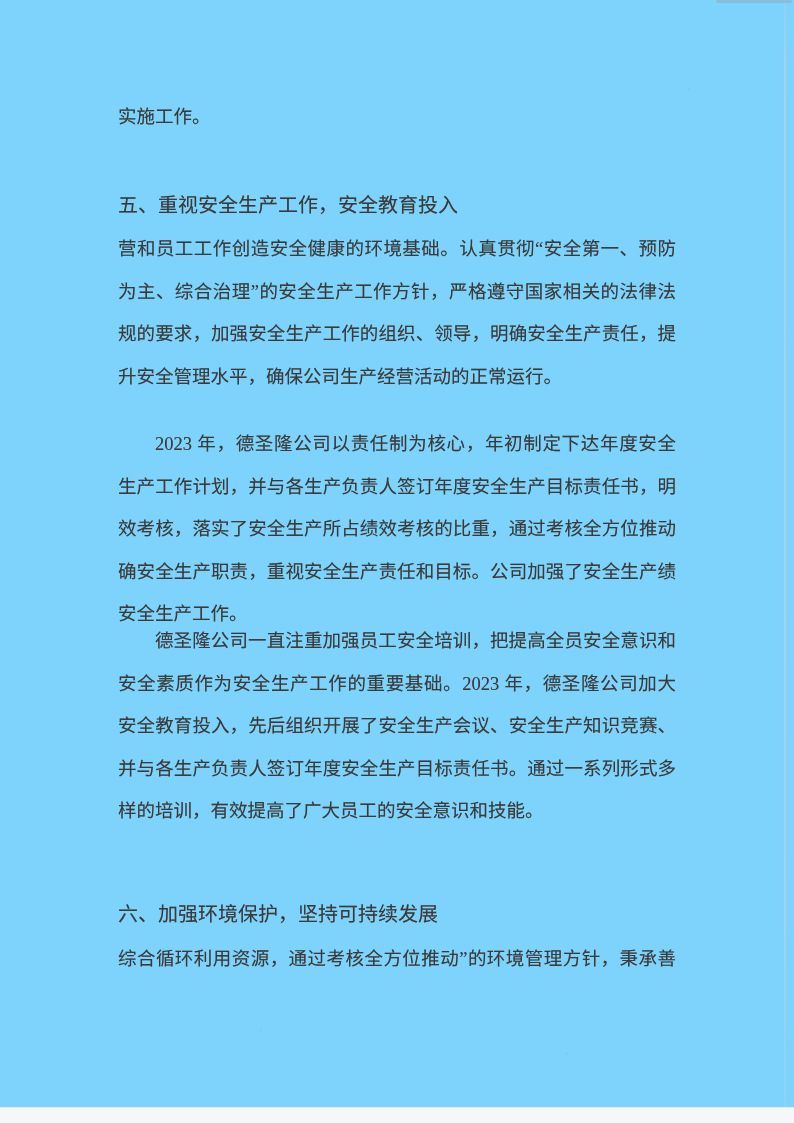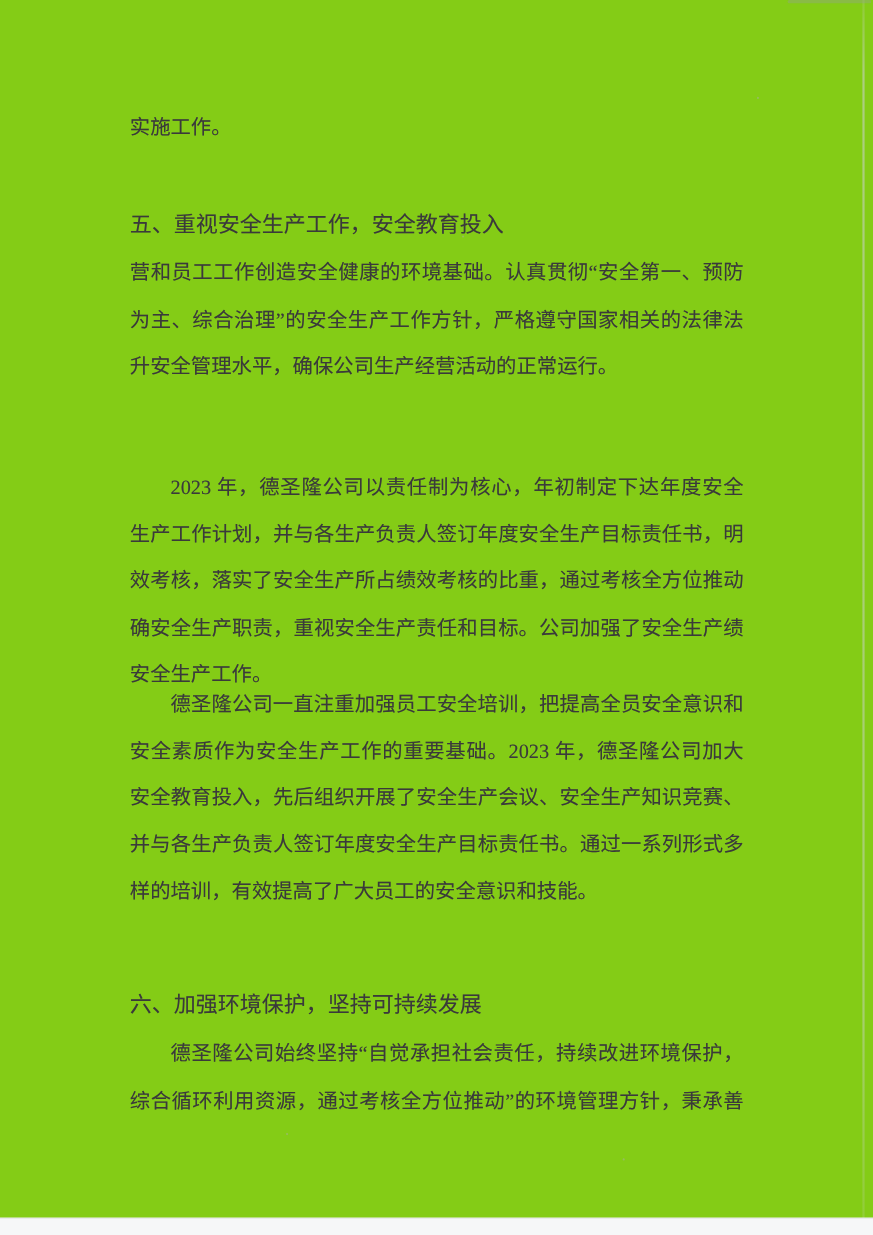--- a/index.html
+++ b/index.html
@@ -1,20 +1,20 @@
 <!DOCTYPE html>
 <html lang="zh-CN"><head>
 <meta charset="utf-8">
 <style>
   html, body { margin: 0; padding: 0; background: #ffffff; }
   .page {
     position: relative;
     width: 794px;
     height: 1123px;
-    background: #84cc16;
+    background: #7dd3fc;
     overflow: hidden;
     font-family: "Liberation Serif", "DejaVu Serif", serif;
     color: #3a3a3a;
     text-shadow: 0 0 0.6px rgba(80,80,80,0.45);
   }
   .text-area { position: absolute; left: 118px; top: 0; width: 558px; }
   .block { position: absolute; left: 0; width: 558px; }
   .line {
     font-size: 18.5px;
     line-height: 42.5px;
@@ -64,20 +64,21 @@
 
     <div class="block" style="top:96px">
       <div class="line last">实施工作。</div>
     </div>
 
     <h2 class="block heading" style="top:184px">五、重视安全生产工作，安全教育投入</h2>
 
     <div class="block" style="top:228px">
       <div class="line">营和员工工作创造安全健康的环境基础。认真贯彻“安全第一、预防</div>
       <div class="line">为主、综合治理”的安全生产工作方针，严格遵守国家相关的法律法</div>
+      <div class="line">规的要求，加强安全生产工作的组织、领导，明确安全生产责任，提</div>
       <div class="line last">升安全管理水平，确保公司生产经营活动的正常运行。</div>
     </div>
 
     <div class="block" style="top:423px">
       <div class="line indent">2023 年，德圣隆公司以责任制为核心，年初制定下达年度安全</div>
       <div class="line">生产工作计划，并与各生产负责人签订年度安全生产目标责任书，明</div>
       <div class="line">效考核，落实了安全生产所占绩效考核的比重，通过考核全方位推动</div>
       <div class="line">确安全生产职责，重视安全生产责任和目标。公司加强了安全生产绩</div>
       <div class="line last">安全生产工作。</div>
     </div>
@@ -86,21 +87,20 @@
       <div class="line indent">德圣隆公司一直注重加强员工安全培训，把提高全员安全意识和</div>
       <div class="line">安全素质作为安全生产工作的重要基础。2023 年，德圣隆公司加大</div>
       <div class="line">安全教育投入，先后组织开展了安全生产会议、安全生产知识竞赛、</div>
       <div class="line">并与各生产负责人签订年度安全生产目标责任书。通过一系列形式多</div>
       <div class="line last">样的培训，有效提高了广大员工的安全意识和技能。</div>
     </div>
 
     <h2 class="block heading" style="top:893px">六、加强环境保护，坚持可持续发展</h2>
 
     <div class="block" style="top:938px">
-      <div class="line indent">德圣隆公司始终坚持“自觉承担社会责任，持续改进环境保护，</div>
       <div class="line">综合循环利用资源，通过考核全方位推动”的环境管理方针，秉承善待</div>
     </div>
 
   </div>
 
   <div class="scan-edge-right"></div>
   <div class="scan-bottom-edge"></div>
   <div class="scan-top-smudge"></div>
   <div class="speck" style="left:566px; top:1053px"></div>
   <div class="speck" style="left:688px; top:88px"></div>

